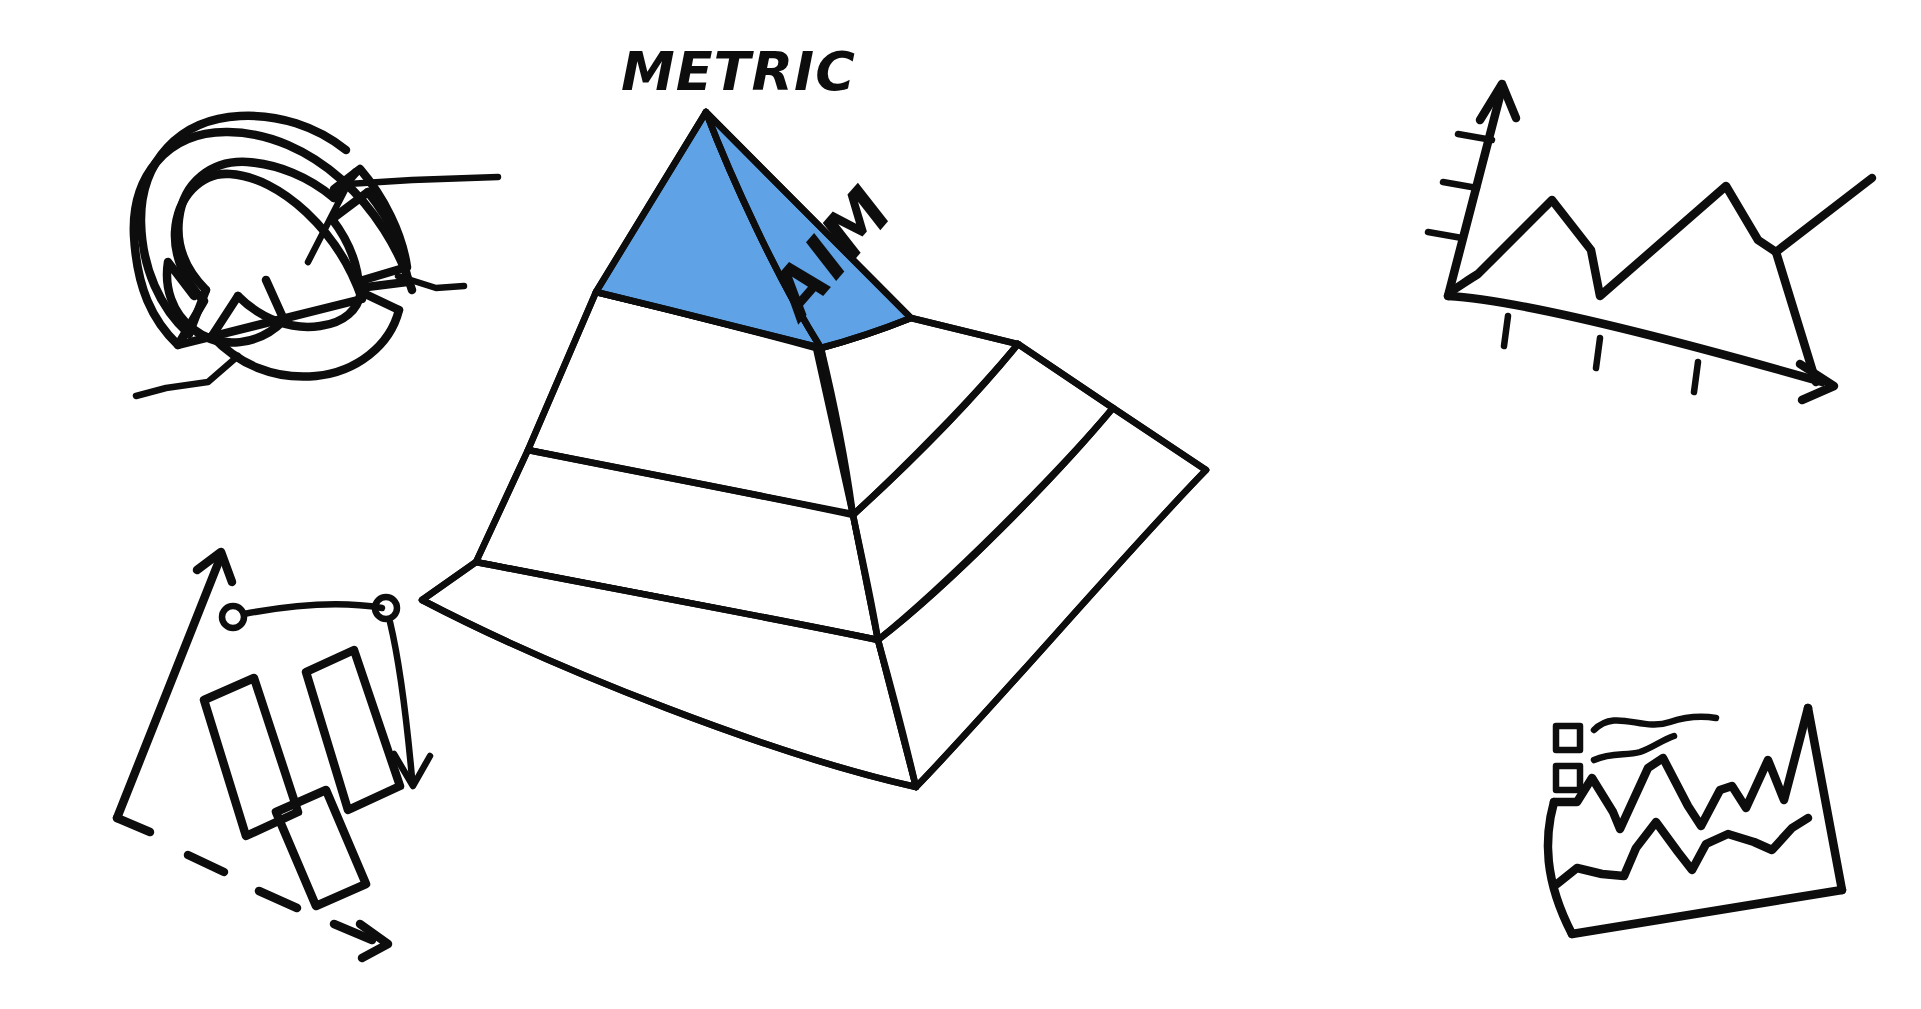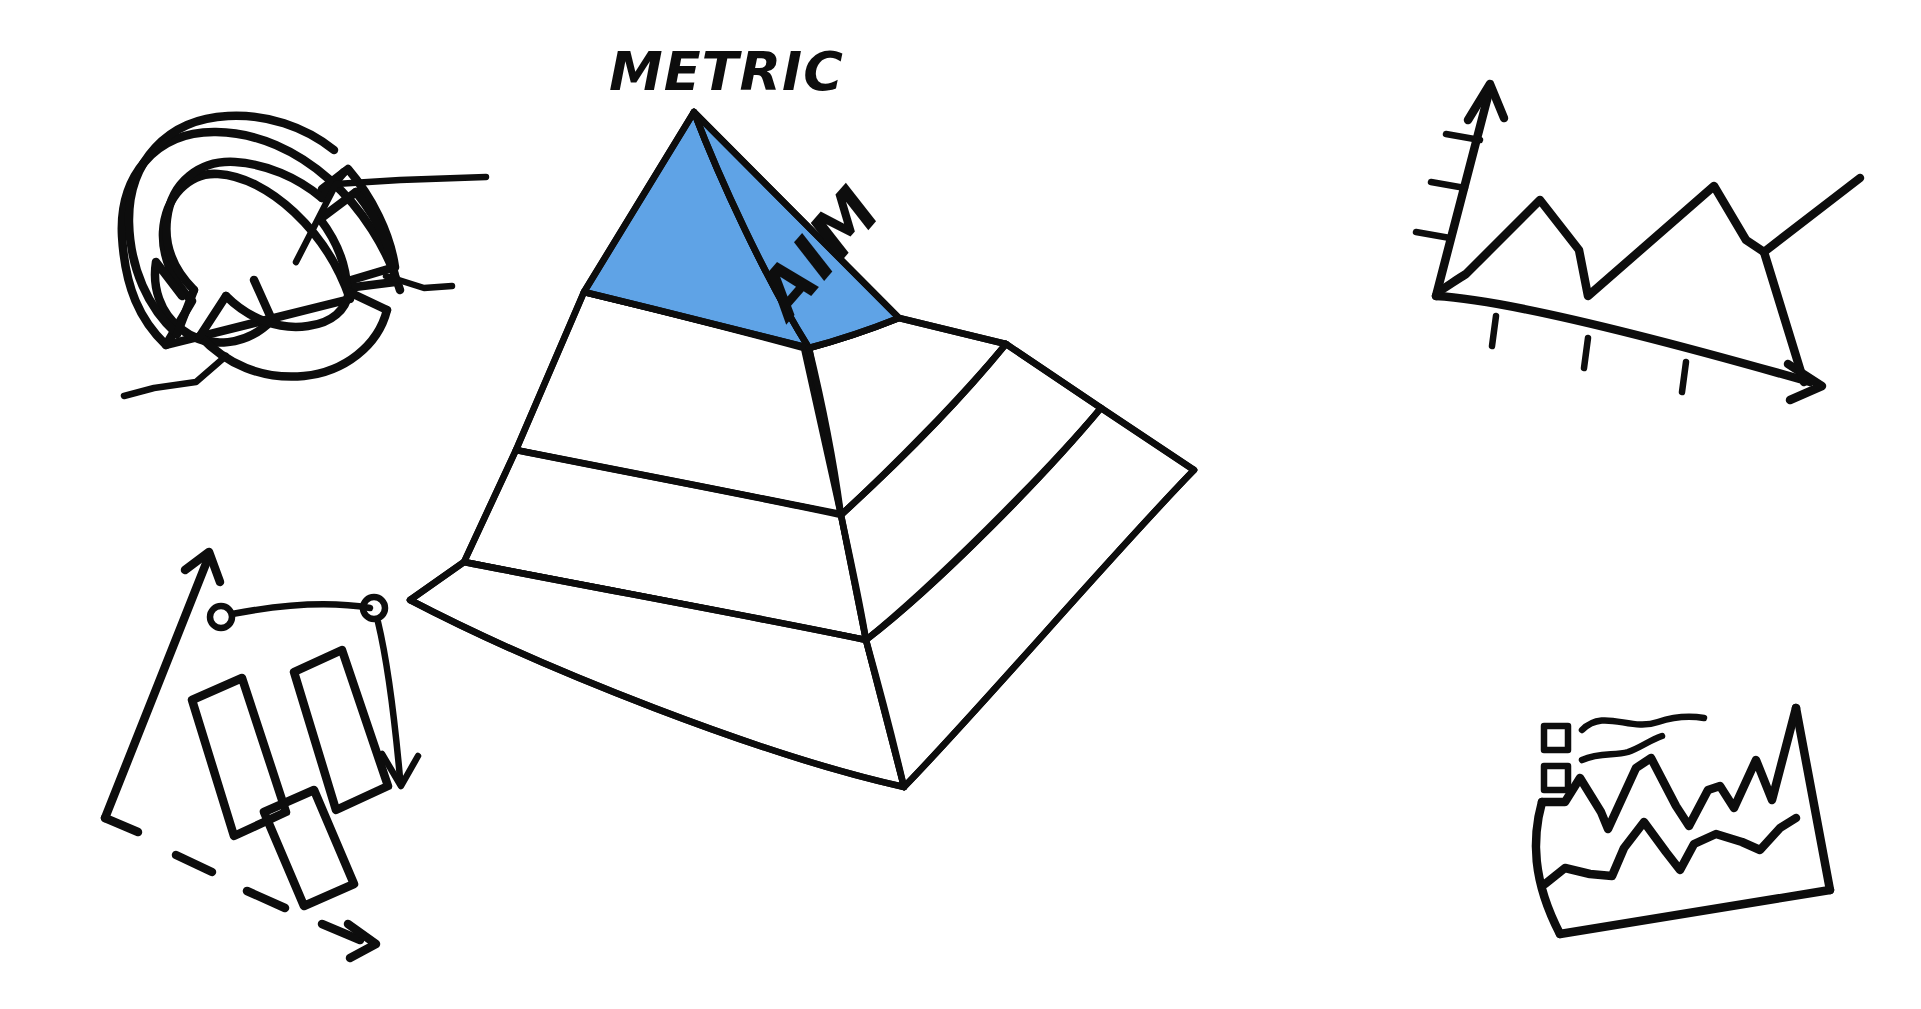--- a/index.html
+++ b/index.html
@@ -10,21 +10,21 @@
   }
   body {
     width: 1921px;
     height: 1009px;
     overflow: hidden;
     font-family: "Liberation Sans", sans-serif;
     position: relative;
   }
   #canvas-root {
     position: absolute;
-    left: 4px; top: 0;
+    left: 16px; top: 0;
     width: 1637px;
     height: 1009px;
   }
   svg.stage {
     display: block;
     width: 1921px;
     height: 1009px;
     background: #ffffff;
   }
   .ink {

